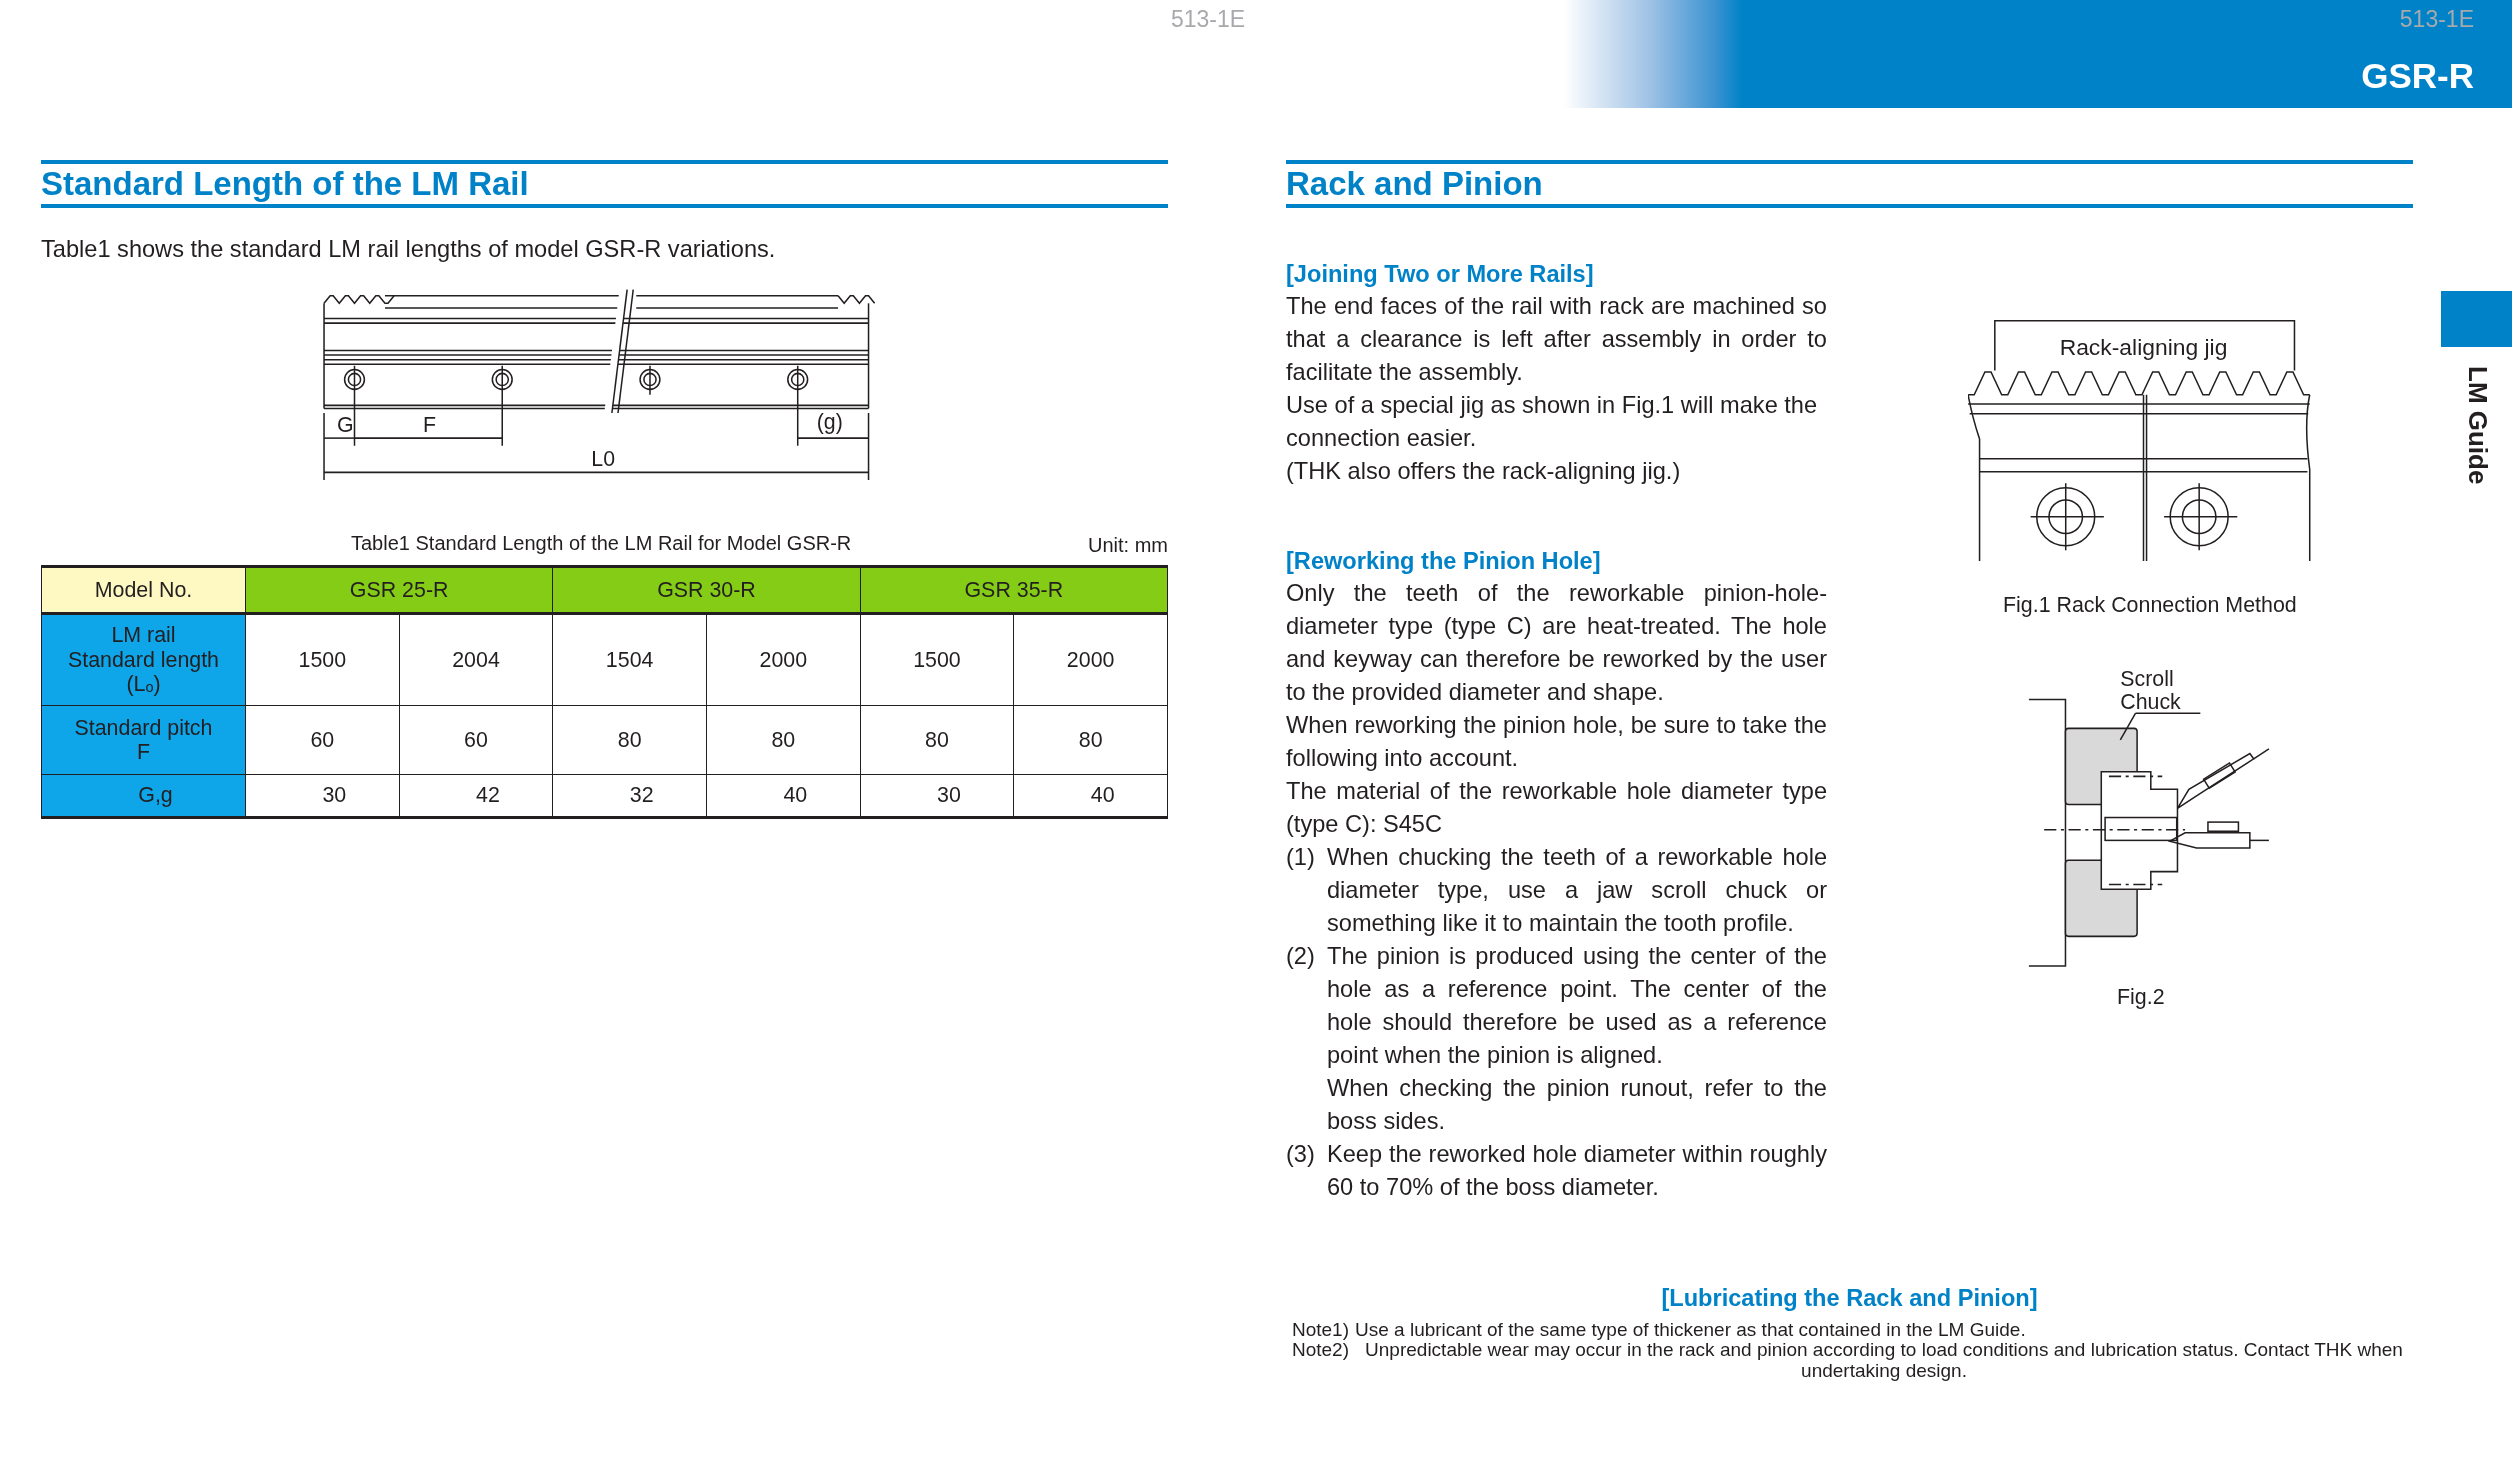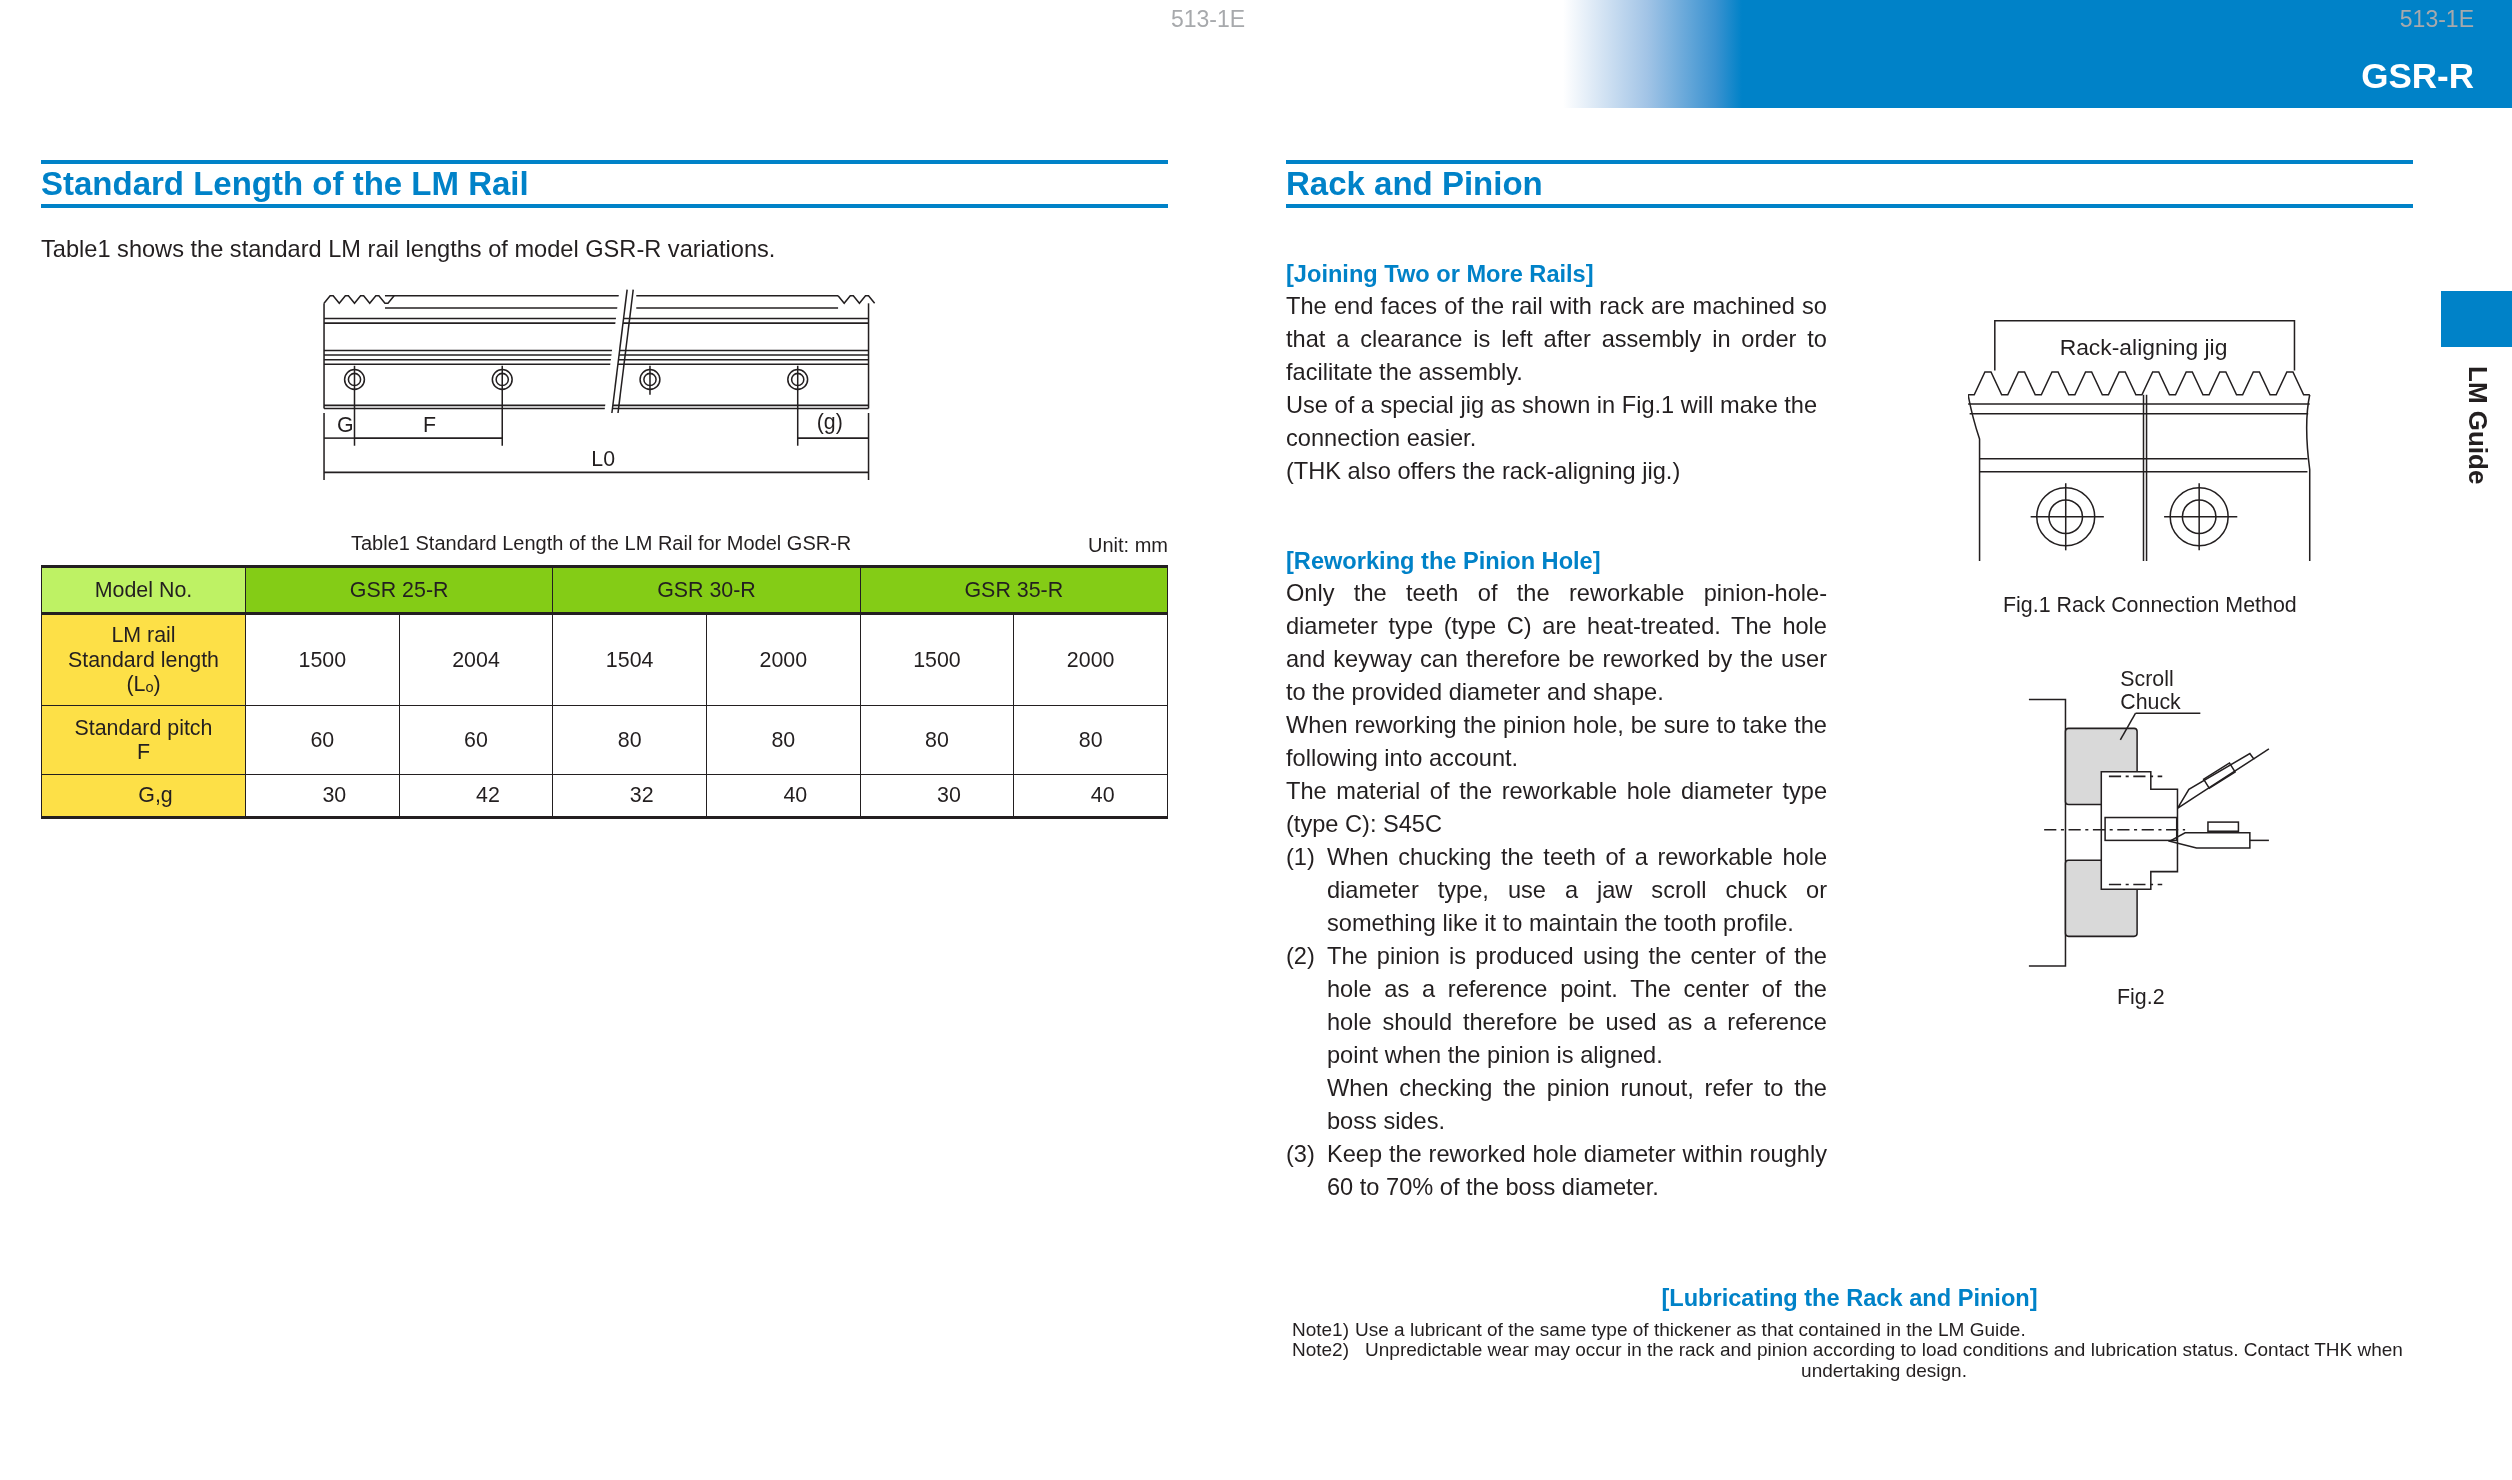--- a/index.html
+++ b/index.html
@@ -14,21 +14,21 @@
   .sec-title { font-size:33px; font-weight:bold; color:#0082c8; line-height:40px; white-space:nowrap; }
   .body-text { font-size:23.6px; line-height:33px; }
   .sub-head { font-size:23.6px; font-weight:bold; color:#0082c8; line-height:30.5px; }
   .just { text-align:justify; text-align-last:left; }
   .item { display:flex; }
   .item .num { width:41px; flex:none; }
   .item .txt { flex:1; text-align:justify; }
   table#lens { border-collapse:collapse; position:absolute; left:41px; top:565px; width:1127px; }
   #lens td, #lens th { border:1.5px solid #231f20; text-align:center; font-size:21.4px; font-weight:normal; padding:0; }
   #lens tr.hdr th { background:#84cc16; height:44px; border-bottom:3.1px solid #231f20; }
-  #lens td.lab { background:#fde047; width:179px; line-height:24.4px; }
+  #lens td.lab { background:#0ea5e9; width:179px; line-height:24.4px; }
   #lens tr.r1 td { height:90px; }
   #lens tr.r2 td { height:68px;margin-left:13px; }
   #lens tr.r3 td { height:41px;padding-left:24px; }
   #lens { border-top:3.1px solid #231f20; border-bottom:3.1px solid #231f20; }
   .caption { font-size:20px; }
   .fig-label { font-size:21.4px; }
   #side-tab { left:2441px; top:291px; width:72px; height:56px; background:#0082c8; }
   #side-label { left:2441px; top:366px; width:72px; height:153px; }
   #side-label span { position:absolute; left:36px; top:0; transform-origin:0 0; transform:rotate(90deg) translateY(-50%);
                      font-size:26px; font-weight:bold; white-space:nowrap; color:#231f20; }
@@ -100,21 +100,21 @@
   <text x="652" y="193" font-size="28" fill="#231f20" font-family="Liberation Sans, sans-serif">(g)</text>
   <text x="356" y="242" font-size="28" fill="#231f20" font-family="Liberation Sans, sans-serif">L0</text>
 </svg>
 
 <div class="abs caption" style="left:351px; top:532px;">Table1 Standard Length of the LM Rail for Model GSR-R</div>
 <div class="abs caption" style="right:1344px; top:534px;">Unit: mm</div>
 
 <table id="lens">
   <tbody>
       <tr class="hdr">
-    <th class="lab" style="background:#bef264;">Model No.</th>
+    <th class="lab" style="background:#fef9c3;">Model No.</th>
     <th colspan="2">GSR 25-R</th>
     <th colspan="2">GSR 30-R</th>
     <th colspan="2">GSR 35-R</th>
   </tr>
   <tr class="r1">
     <td class="lab">
       <div>LM rail</div>
       <div>Standard length</div>
       <div>(Lₒ)</div>
     </td>

